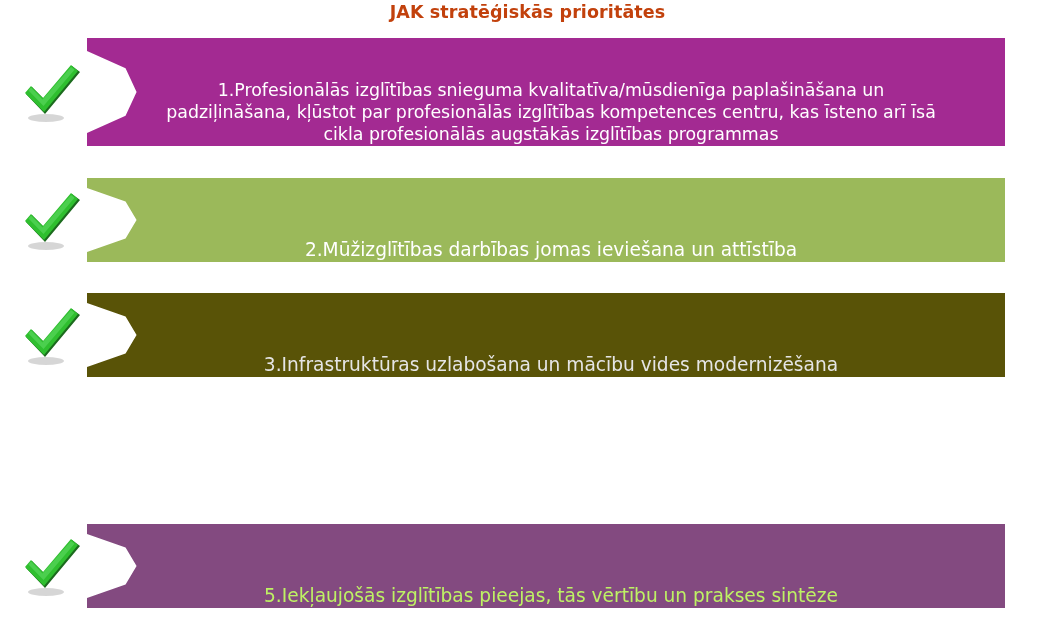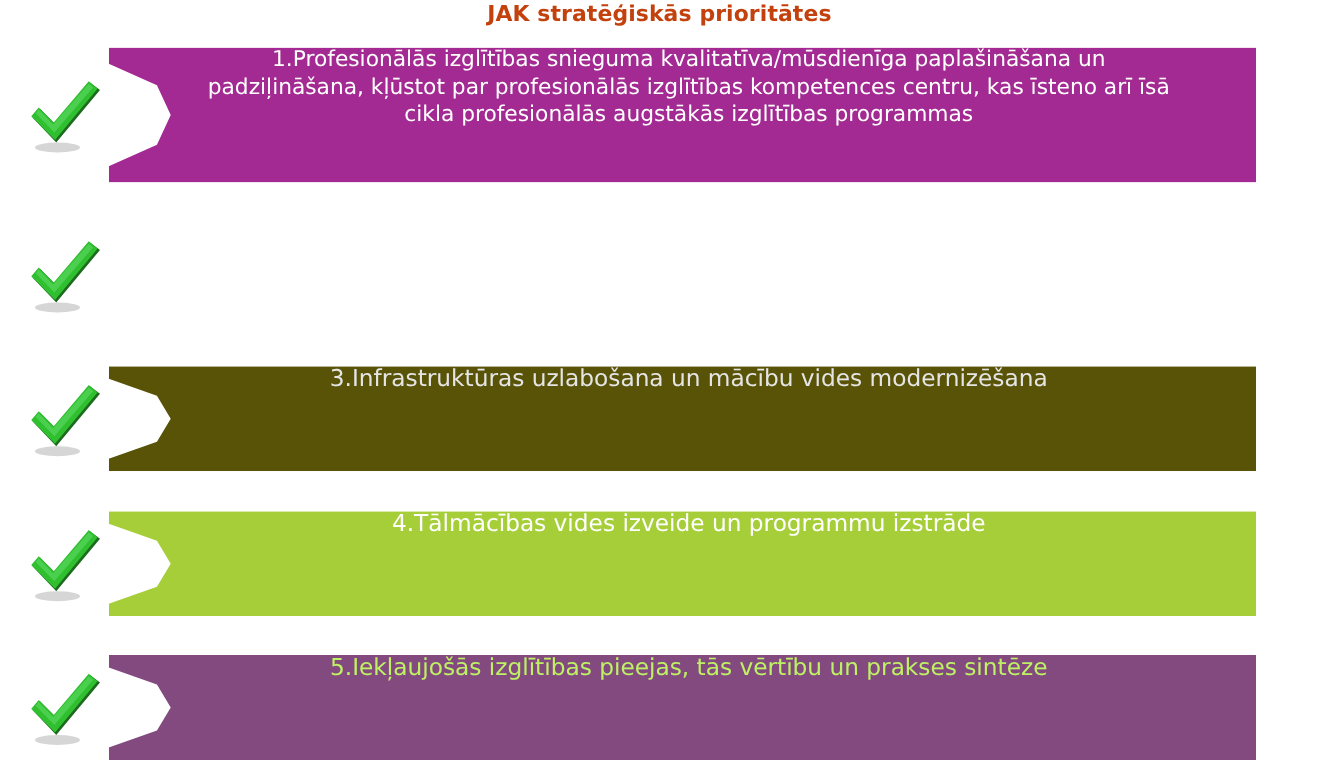--- a/index.html
+++ b/index.html
@@ -50,21 +50,21 @@
     height: 78px;
     pointer-events: none;
   }
 
   .banner {
     position: absolute;
     left: 87px;
     width: 918px;
     box-sizing: border-box;
     display: flex;
-    align-items: flex-start;
+    align-items: flex-end;
     justify-content: center;
     color: #ffffff;
     text-align: center;
     
     -webkit-clip-path: polygon(
         0% 0%, 100% 0%, 100% 100%, 0% 100%,
         0% 88%, 4.2% 72%, 5.4% 50%, 4.2% 28%, 0% 12%);
     clip-path: polygon(
         0% 0%, 100% 0%, 100% 100%, 0% 100%,
         0% 88%, 4.2% 72%, 5.4% 50%, 4.2% 28%, 0% 12%);
@@ -127,49 +127,39 @@
 
   <div class="priority-row" id="row-2">
     <span class="check-icon">
       <svg viewBox="0 0 78 78" width="78" height="78" aria-hidden="true">
         <ellipse cx="32" cy="64" rx="18" ry="4" fill="#000000" opacity="0.16"></ellipse>
         <path d="M12 40 L18 33 L30 45 L58 12 L66 18 L31 60 Z" fill="#1C6B1E"></path>
         <path d="M11 39 L17 32 L29 44 L57 11 L64 17 L30 58 Z" fill="#2FBF2F"></path>
         <path d="M17 33.5 L28.5 45.5 L57 13 L60.5 15.8 L29.5 52 L14.5 36.5 Z" fill="#56D45A" opacity="0.75"></path>
       </svg>
     </span>
+    <div class="banner" id="banner-2" style="background: rgb(155, 185, 90); color: rgb(255, 255, 255);">
+      <span class="banner-text">2.Mūžizglītības darbības jomas ieviešana un attīstība</span>
+    </div>
   </div>
 
   <div class="priority-row" id="row-3">
     <span class="check-icon">
       <svg viewBox="0 0 78 78" width="78" height="78" aria-hidden="true">
         <ellipse cx="32" cy="64" rx="18" ry="4" fill="#000000" opacity="0.16"></ellipse>
         <path d="M12 40 L18 33 L30 45 L58 12 L66 18 L31 60 Z" fill="#1C6B1E"></path>
         <path d="M11 39 L17 32 L29 44 L57 11 L64 17 L30 58 Z" fill="#2FBF2F"></path>
         <path d="M17 33.5 L28.5 45.5 L57 13 L60.5 15.8 L29.5 52 L14.5 36.5 Z" fill="#56D45A" opacity="0.75"></path>
       </svg>
     </span>
     <div class="banner" id="banner-3" style="background: rgb(89, 83, 7); color: #e5e5e5;">
       <span class="banner-text">3.Infrastruktūras uzlabošana un mācību vides modernizēšana</span>
     </div>
   </div>
 
-  <div class="priority-row" id="row-4">
-    <span class="check-icon">
-      <svg viewBox="0 0 78 78" width="78" height="78" aria-hidden="true">
-        <ellipse cx="32" cy="64" rx="18" ry="4" fill="#000000" opacity="0.16"></ellipse>
-        <path d="M12 40 L18 33 L30 45 L58 12 L66 18 L31 60 Z" fill="#1C6B1E"></path>
-        <path d="M11 39 L17 32 L29 44 L57 11 L64 17 L30 58 Z" fill="#2FBF2F"></path>
-        <path d="M17 33.5 L28.5 45.5 L57 13 L60.5 15.8 L29.5 52 L14.5 36.5 Z" fill="#56D45A" opacity="0.75"></path>
-      </svg>
-    </span>
-    <div class="banner" id="banner-4" style="background: rgb(166, 206, 57); color: rgb(255, 255, 255);">
-      <span class="banner-text">4.Tālmācības vides izveide un programmu izstrāde</span>
-    </div>
-  </div>
 
   <div class="priority-row" id="row-5">
     <span class="check-icon">
       <svg viewBox="0 0 78 78" width="78" height="78" aria-hidden="true">
         <ellipse cx="32" cy="64" rx="18" ry="4" fill="#000000" opacity="0.16"></ellipse>
         <path d="M12 40 L18 33 L30 45 L58 12 L66 18 L31 60 Z" fill="#1C6B1E"></path>
         <path d="M11 39 L17 32 L29 44 L57 11 L64 17 L30 58 Z" fill="#2FBF2F"></path>
         <path d="M17 33.5 L28.5 45.5 L57 13 L60.5 15.8 L29.5 52 L14.5 36.5 Z" fill="#56D45A" opacity="0.75"></path>
       </svg>
     </span>

